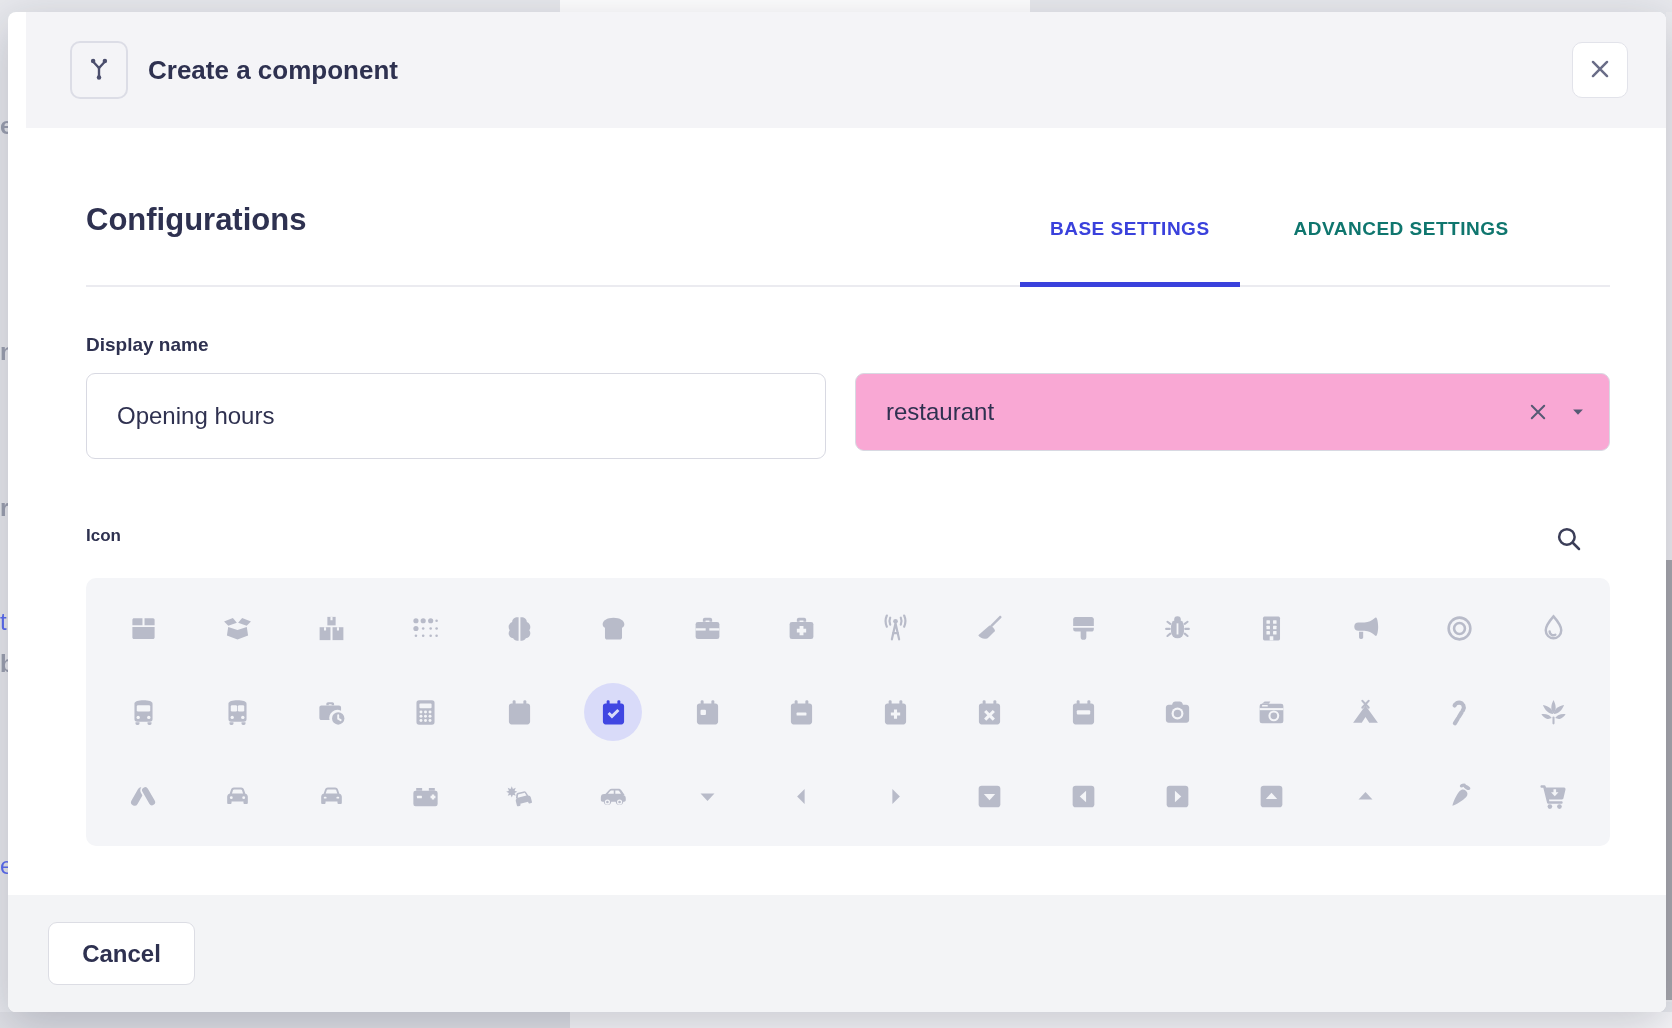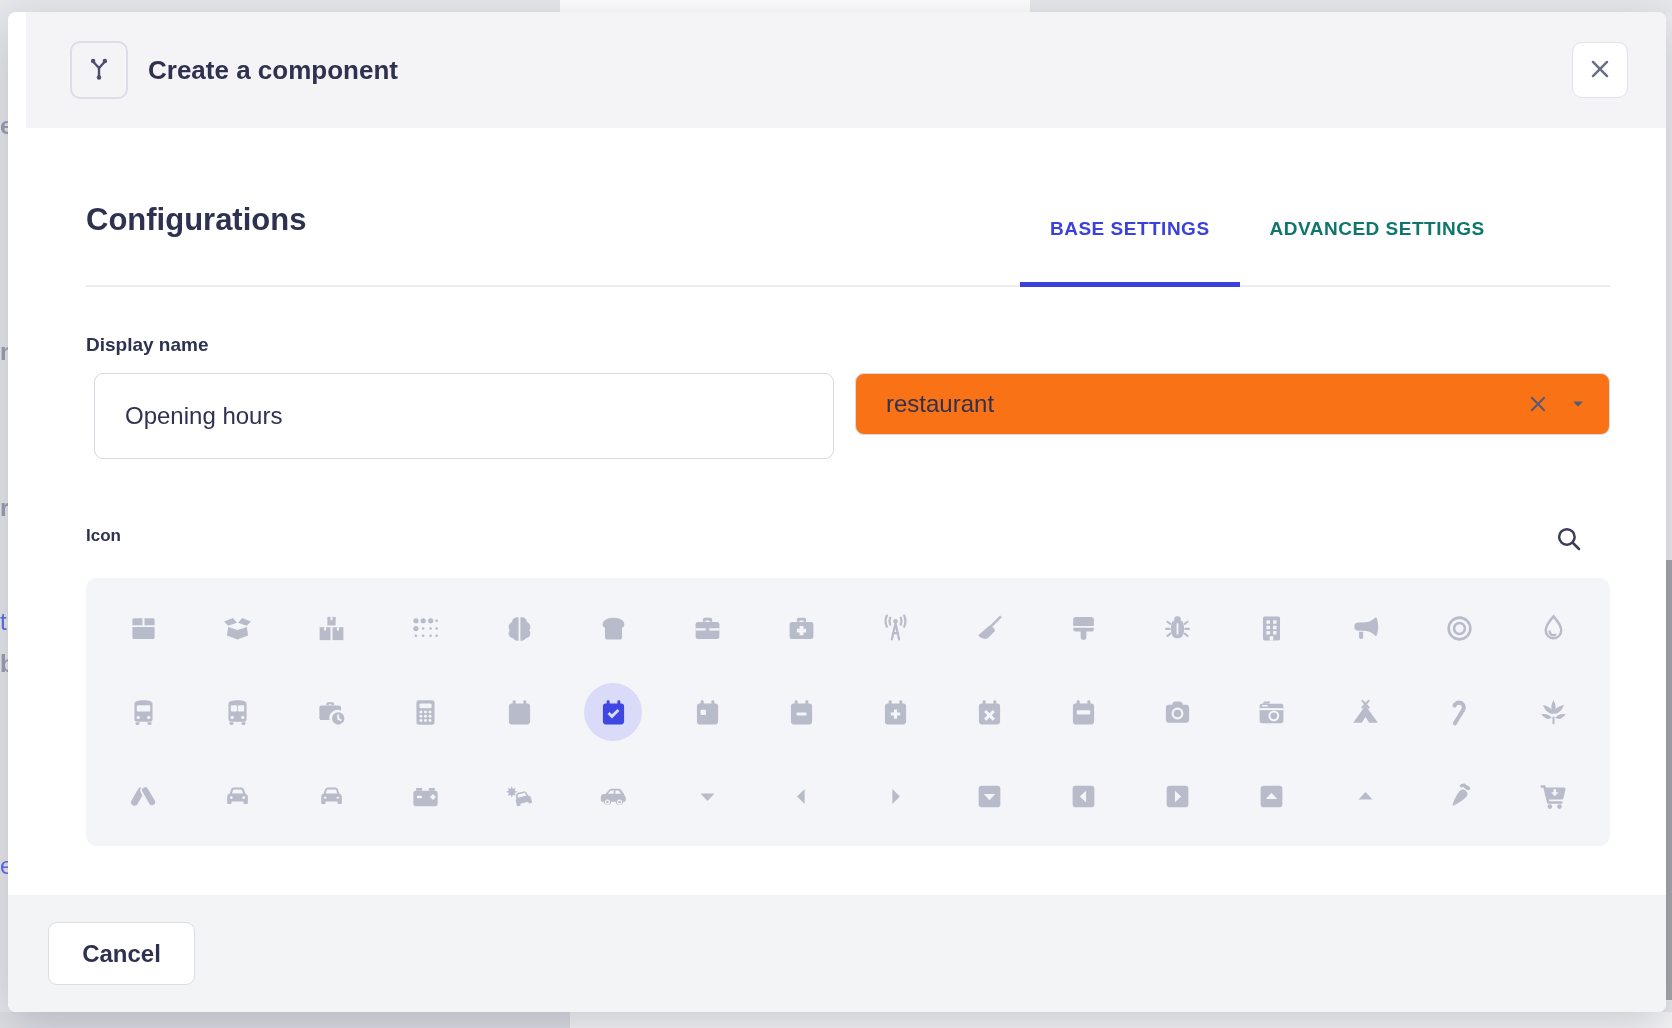--- a/index.html
+++ b/index.html
@@ -20,34 +20,34 @@
          border-radius:8px;box-shadow:0 12px 48px rgba(25,28,55,.22);overflow:hidden;}
   .modal-header{position:absolute;top:0;left:0;right:0;height:116px;background:#f4f4f7;margin-left:18px;}
   .header-iconbox{position:absolute;left:44px;top:29px;width:58px;height:58px;border:2px solid #dcdde6;
          border-radius:10px;display:flex;align-items:center;justify-content:center;color:#4b4e6d;box-sizing:border-box;}
   .modal-title{position:absolute;left:122px;top:0;height:116px;display:flex;align-items:center;
          font-size:26px;font-weight:700;}
   .close-btn{position:absolute;right:38px;top:30px;width:56px;height:56px;background:#fff;border:1px solid #e2e3ea;
          border-radius:10px;display:flex;align-items:center;justify-content:center;color:#6a6d88;cursor:pointer;padding:0;}
 
   .section-title{position:absolute;left:78px;top:190px;font-size:31px;font-weight:700;}
-  .tabs{position:absolute;left:1012px;top:206px;display:flex;z-index:2;}
+  .tabs{position:absolute;left:1012px;top:206px;display:flex;z-index:2;gap:24px;}
   .tab{height:69px;box-sizing:border-box;padding:0 30px;border:none;background:none;cursor:pointer;
        display:flex;align-items:flex-start;font-family:"Liberation Sans",sans-serif;
        font-size:19px;font-weight:700;letter-spacing:.5px;color:#0f766e;border-bottom:5px solid transparent;}
   .tab.active{color:#3a41dc;border-bottom-color:#3a41dc;}
   .h-divider{position:absolute;left:78px;top:273px;width:1524px;height:2px;background:#ebebf0;}
 
   .field-label{position:absolute;top:322px;font-size:19px;font-weight:700;}
   .label-display{left:78px;} .label-category{left:847px;}
   .text-input{position:absolute;left:78px;top:361px;width:740px;height:86px;border:1.5px solid #d8d9e2;border-radius:9px;
        font-size:24px;color:#2f3150;padding:0 30px;box-sizing:border-box;background:#fff;outline:none;
-       font-family:"Liberation Sans",sans-serif;margin-left:8px;}
-  .select-wrap{position:absolute;left:847px;top:361px;width:755px;height:62px;border:1.5px solid #d8d9e2;border-radius:9px;
-       box-sizing:border-box;background:#f97316;display:flex;align-items:center;}
+       font-family:"Liberation Sans",sans-serif;}
+  .select-wrap{position:absolute;left:847px;top:361px;width:755px;height:78px;border:1.5px solid #d8d9e2;border-radius:9px;
+       box-sizing:border-box;background:#f9a8d4;display:flex;align-items:center;}
   .select-input{flex:1;border:none;outline:none;font-size:24px;color:#2f3150;padding:0 0 0 30px;background:transparent;
        font-family:"Liberation Sans",sans-serif;min-width:0;}
   .clear-btn{border:none;background:none;color:#565a74;width:34px;height:34px;display:flex;align-items:center;
        justify-content:center;cursor:pointer;padding:0;margin-right:14px;}
   .dd-caret{color:#565a74;margin-right:22px;display:flex;align-items:center;cursor:pointer;}
 
   .icon-label{position:absolute;left:78px;top:514px;font-size:17px;font-weight:700;}
   .search-btn{position:absolute;right:80px;top:510px;width:34px;height:34px;border:none;background:none;padding:0;
        color:#3b3e58;cursor:pointer;display:flex;align-items:center;justify-content:center;}
 

